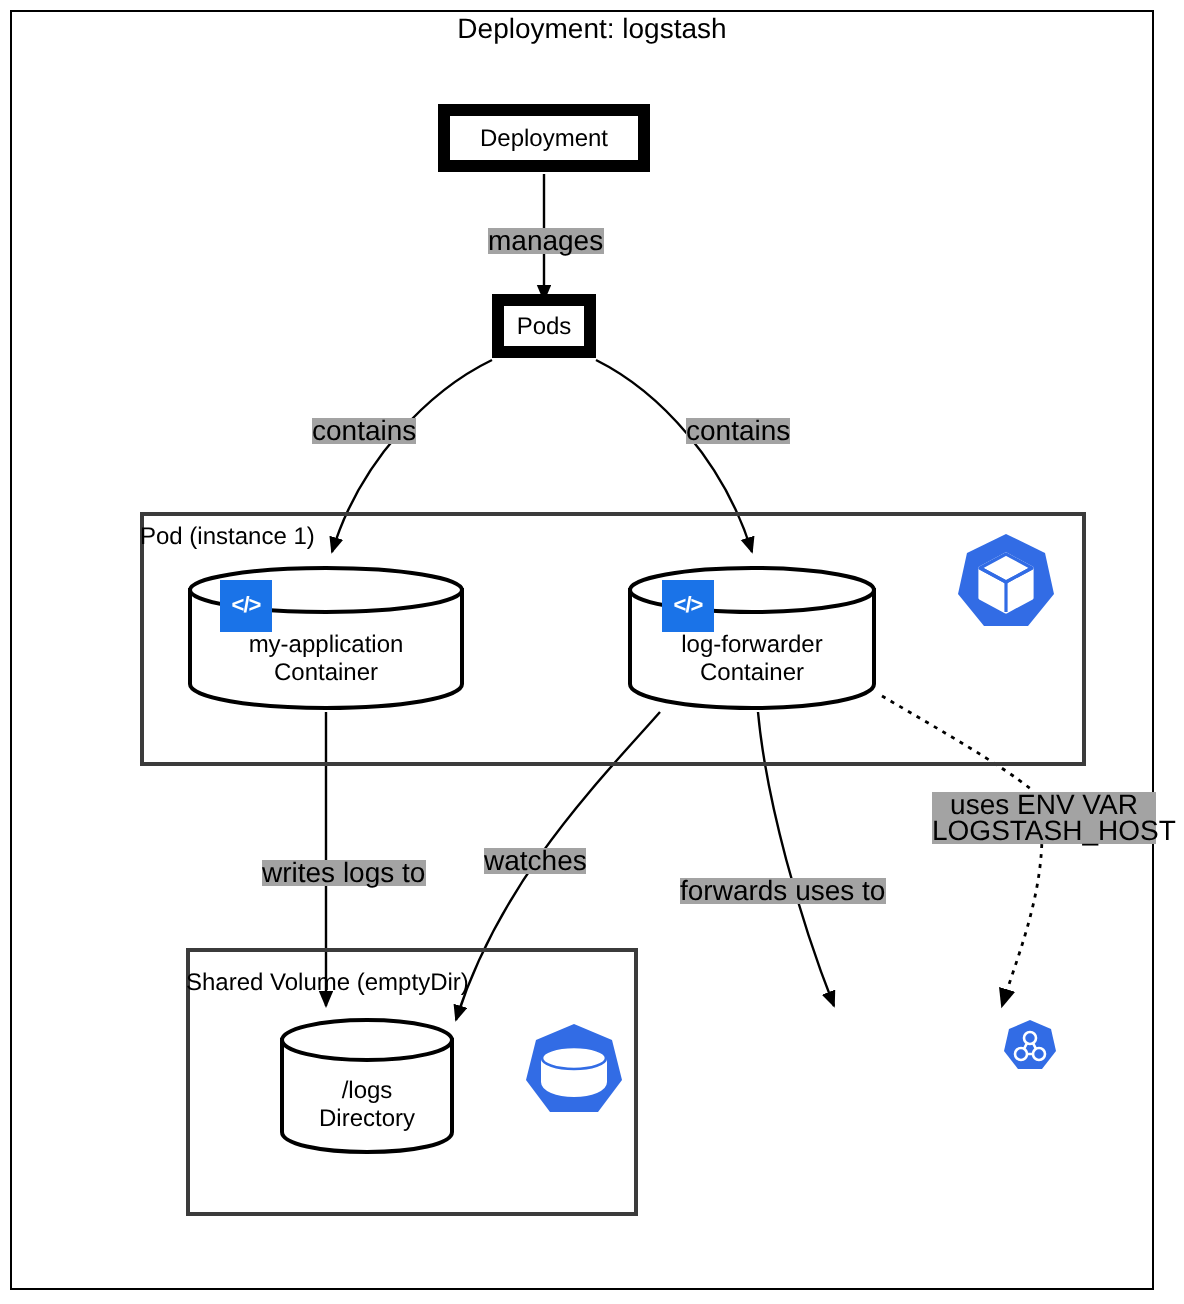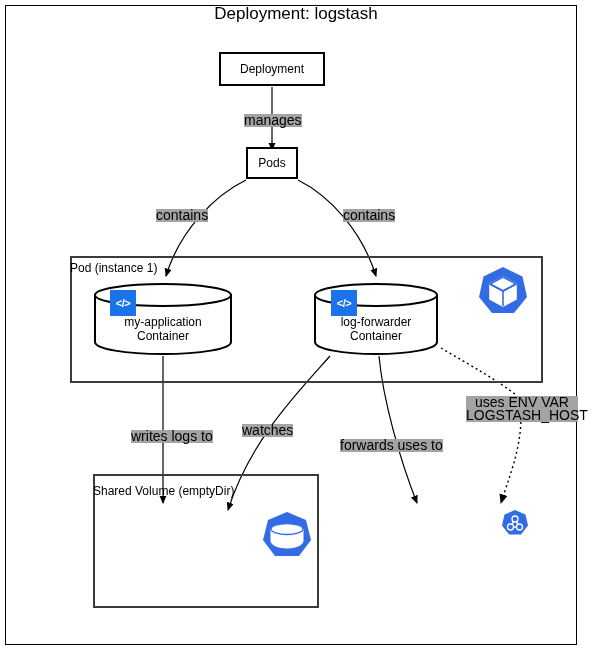--- a/index.html
+++ b/index.html
@@ -36,27 +36,27 @@
   }
   .abs {
     position: absolute;
   }
   
   #diagram-title {
     left: 0;
     top: 7px;
     width: 592px;
     text-align: center;
-    font-size: 17px;
+    font-size: 14px;
     color: #000000;
     line-height: 14px;
   }
   
   .node-box {
-    border: 2px solid #000000;
+    border: 6px solid #000000;
     background: #ffffff;
     box-sizing: border-box;
     display: flex;
     align-items: center;
     justify-content: center;
     font-size: 12px;
     color: #000000;
   }
   #node-deployment {
     left: 219px;
@@ -244,20 +244,30 @@
       <ellipse cx="63" cy="14" rx="61" ry="11" fill="#ffffff" stroke="#000000" stroke-width="2"></ellipse>
     </svg>
     <div class="cyl-label">
       <div>log-forwarder</div>
       <div>Container</div>
     </div>
   </div>
 
   <div id="code-badge-log-forwarder" class="code-badge">&lt;/&gt;</div>
 
+  <div id="cyl-logs-directory" class="cyl">
+    <svg class="cyl-svg" viewBox="0 0 89 70" preserveAspectRatio="none">
+      <path d="M2,12 L2,58 C2,64 21,68 44.5,68 C68,68 87,64 87,58 L87,12 Z" fill="#ffffff" stroke="#000000" stroke-width="2"></path>
+      <ellipse cx="44.5" cy="12" rx="42.5" ry="10" fill="#ffffff" stroke="#000000" stroke-width="2"></ellipse>
+    </svg>
+    <div class="cyl-label">
+      <div>/logs</div>
+      <div>Directory</div>
+    </div>
+  </div>
 
 
   <svg id="icon-pod-k8s" class="k8s-icon" viewBox="0 0 54 54">
     <polygon points="27,2 46.5,11.5 51,32 38,48 16,48 3,32 7.5,11.5" fill="#326ce5"></polygon>
     <g stroke="#ffffff" stroke-width="1.6" stroke-linejoin="round">
       <polygon points="27,12 40,19 40,34 27,41 14,34 14,19" fill="#ffffff"></polygon>
       <polygon points="27,12 40,19 27,26 14,19" fill="#ffffff" stroke="#326ce5"></polygon>
       <path d="M27,26 L27,41" stroke="#326ce5" stroke-width="1.6"></path>
       <path d="M14,19 L27,26 L40,19" stroke="#326ce5" stroke-width="1.6" fill="none"></path>
     </g>

